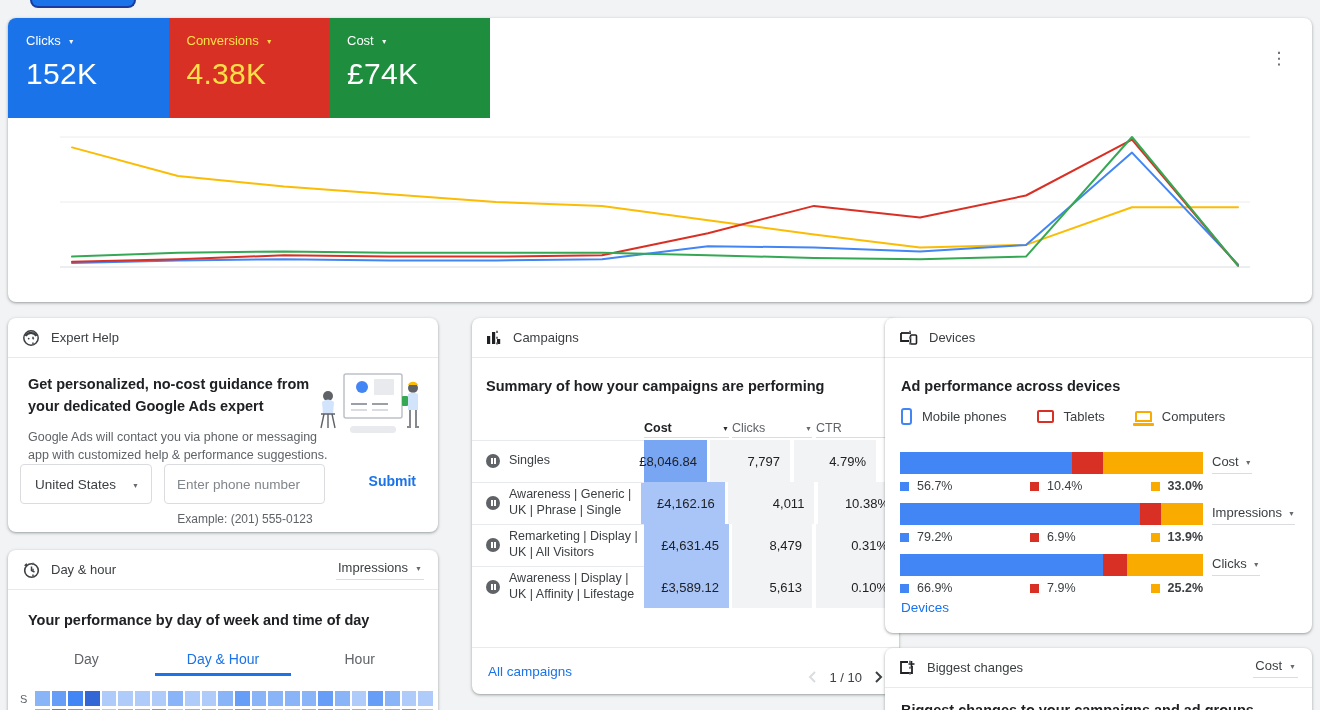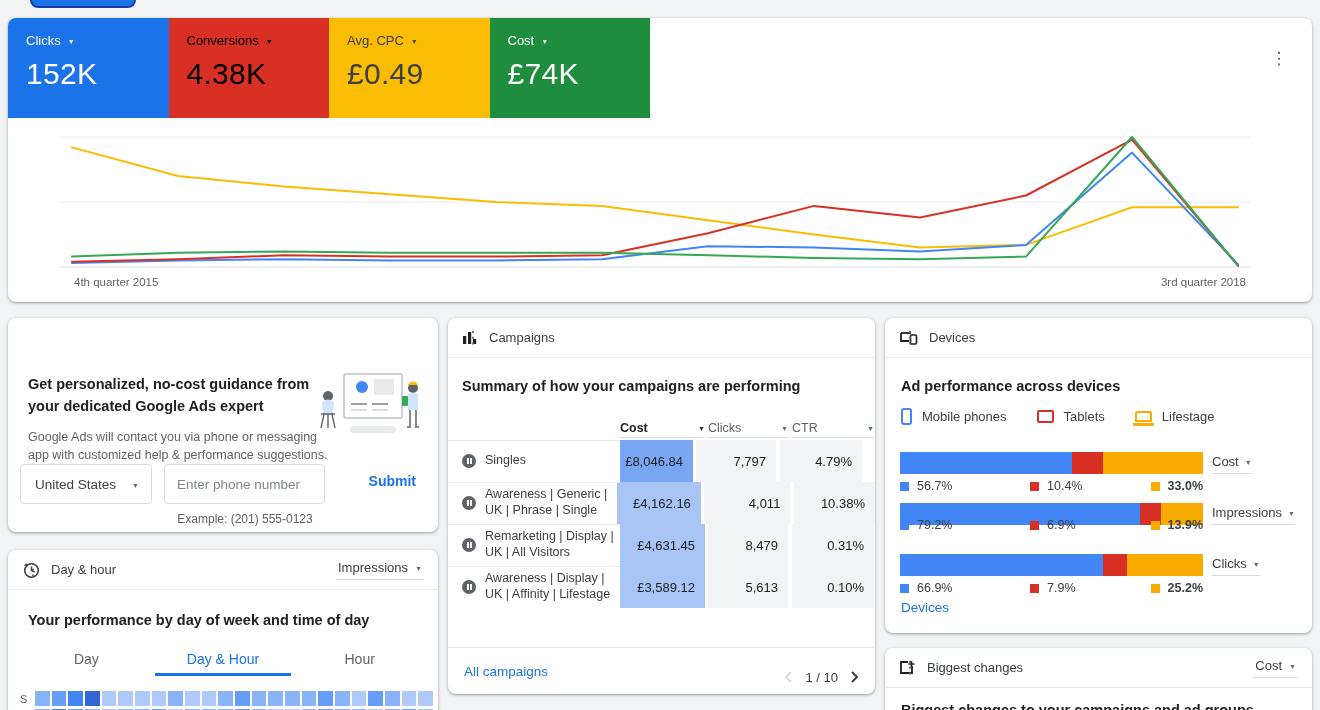--- a/index.html
+++ b/index.html
@@ -64,21 +64,21 @@
   .dayhour-card { left:8px; top:550px; width:430px; height:175px; }
   .dh-heading { left:20px; top:60px; white-space:nowrap; }
   .tabs { position:absolute; left:10px; right:10px; top:94px; height:32px; display:flex; }
   .tab { flex:1; text-align:center; line-height:30px; font-size:14px; color:#5f6368; cursor:pointer; }
   .tab.active { color:#1a73e8; font-weight:500; border-bottom:3px solid #1a73e8; }
   .hm-row { position:absolute; left:12px; right:5px; display:flex; align-items:center; gap:2px; }
   .hm-label { width:13px; font-size:11px; color:#5f6368; flex:none; }
   .hm-cell { flex:1; height:15px; }
 
   
-  .campaigns-card { left:448px; top:318px; width:427px; height:376px; }
+  .campaigns-card { left:472px; top:318px; width:427px; height:376px; }
   .camp-heading { left:14px; top:58px; white-space:nowrap; }
   .th { position:absolute; top:100px; height:20px; display:flex; align-items:center;
         justify-content:space-between; border-bottom:1px solid #dadce0; font-size:12.5px;
         color:#5f6368; cursor:pointer; }
   .th.sorted { color:#202124; font-weight:700; }
   .t-rows { position:absolute; left:0; top:122px; width:100%; }
   .t-row { position:relative; height:42px; display:flex; align-items:stretch; }
   .row-line { position:absolute; left:0; top:0; width:172px; height:1px; background:#e8eaed; }
   .name-cell { width:172px; padding:0 6px 0 14px; display:flex; align-items:center; gap:9px;
                font-size:12.5px; color:#3c4043; line-height:1.25; }
@@ -126,33 +126,26 @@
 
 <section class="card summary-card">
   <div class="metric-row" id="metric-row">
       <div class="metric" style="background: rgb(26, 115, 232); color: rgb(255, 255, 255);">
         <div class="lbl">
           <span>Clicks</span>
           <span class="caret"></span>
         </div>
         <div class="val">152K</div>
       </div>
-      <div class="metric" style="background: rgb(217, 48, 37); color: #000000;">
+      <div class="metric" style="background: rgb(217, 48, 37); color: #fde047;">
         <div class="lbl">
           <span>Conversions</span>
           <span class="caret"></span>
         </div>
         <div class="val">4.38K</div>
-      </div>
-      <div class="metric" style="background: rgb(251, 188, 4); color: rgb(60, 64, 67);">
-        <div class="lbl">
-          <span>Avg. CPC</span>
-          <span class="caret"></span>
-        </div>
-        <div class="val">£0.49</div>
       </div>
       <div class="metric" style="background: rgb(30, 142, 62); color: rgb(255, 255, 255);">
         <div class="lbl">
           <span>Cost</span>
           <span class="caret"></span>
         </div>
         <div class="val">£74K</div>
       </div>
     </div>
   <span class="more"></span>
@@ -160,27 +153,36 @@
     <svg id="overview-chart" width="1190" height="150" viewBox="0 0 1190 150">
         <line x1="0" x2="1190" y1="15" y2="15" stroke="#ececee" stroke-width="1"></line>
         <line x1="0" x2="1190" y1="80" y2="80" stroke="#ececee" stroke-width="1"></line>
         <line x1="0" x2="1190" y1="145" y2="145" stroke="#dadce0" stroke-width="1"></line>
         <polyline points="12,25.4 118,54.0 224,64.4 330,72.2 436,80.0 542,83.9 648,98.2 754,112.5 860,125.5 966,122.9 1072,85.2 1178,85.2" fill="none" stroke="#fbbc04" stroke-width="2" stroke-linejoin="round" stroke-linecap="round"></polyline>
         <polyline points="12,141.1 118,138.5 224,137.2 330,138.5 436,138.5 542,137.2 648,124.2 754,125.5 860,129.4 966,122.9 1072,30.6 1178,142.4" fill="none" stroke="#4285f4" stroke-width="2" stroke-linejoin="round" stroke-linecap="round"></polyline>
         <polyline points="12,139.8 118,137.2 224,133.3 330,134.6 436,134.6 542,133.3 648,111.2 754,83.9 860,95.6 966,73.5 1072,17.6 1178,143.7" fill="none" stroke="#d93025" stroke-width="2" stroke-linejoin="round" stroke-linecap="round"></polyline>
         <polyline points="12,134.6 118,130.7 224,129.4 330,130.7 436,130.7 542,130.7 648,133.3 754,135.9 860,137.2 966,134.6 1072,15.0 1178,143.7" fill="none" stroke="#34a853" stroke-width="2" stroke-linejoin="round" stroke-linecap="round"></polyline>
       </svg>
   </div>
-  <div class="x-axis">
-    <span>4th quarter 2015</span>
-    <span>3rd quarter 2018</span>
-  </div>
 </section>
 
 <section class="card expert-card">
+  <div class="card-header">
+    <span class="hdr-ico">
+      <svg width="18" height="18" viewBox="0 0 18 18">
+        <circle cx="9" cy="9" r="7.2" fill="none" stroke="#3c4043" stroke-width="1.5"></circle>
+        <path d="M3.5 7 A6.5 6.5 0 0 1 14.5 7" fill="none" stroke="#3c4043" stroke-width="2.2"></path>
+        <circle cx="6.7" cy="9.6" r="0.9" fill="#3c4043"></circle>
+          <circle cx="11.3" cy="9.6" r="0.9" fill="#3c4043"></circle>
+      </svg>
+    </span>
+    <span class="card-title">Expert Help</span>
+    <span class="spacer"></span>
+    <span class="more"></span>
+  </div>
   <p class="heading expert-heading">Get personalized, no-cost guidance from your dedicated Google Ads expert</p>
   <p class="expert-body">Google Ads will contact you via phone or messaging app with customized help &amp; performance suggestions.</p>
   <span class="illustration">
     <svg width="112" height="80" viewBox="0 0 112 80">
       <rect x="30" y="4" width="58" height="44" rx="2" fill="#fff" stroke="#bdc1c6" stroke-width="1.5"></rect>
       <circle cx="48" cy="17" r="6" fill="#4285f4"></circle>
       <rect x="60" y="9" width="20" height="16" rx="1" fill="#e8eaed"></rect>
       <line x1="37" y1="34" x2="53" y2="34" stroke="#9aa0a6" stroke-width="2"></line>
       <line x1="58" y1="34" x2="74" y2="34" stroke="#9aa0a6" stroke-width="2"></line>
       <line x1="37" y1="40" x2="53" y2="40" stroke="#dadce0" stroke-width="2"></line>
@@ -266,21 +268,21 @@
         <span class="caret" style="color: rgb(95, 99, 104);"></span>
       </div>
     </div>
   <div class="t-rows" id="camp-rows">
       <div class="t-row">
         <div class="row-line"></div>
         <div class="name-cell">
           <span class="pause"></span>
           <span>Singles</span>
         </div>
-        <div class="num-cell" style="width: 73px; background: rgb(121, 166, 242);">£8,046.84</div>
+        <div class="num-cell" style="width: 63px; background: rgb(121, 166, 242);">£8,046.84</div>
         <div style="width: 3px;"></div>
         <div class="num-cell" style="width: 80px; background: rgb(241, 243, 244);">7,797</div>
         <div style="width: 4px;"></div>
         <div class="num-cell" style="width: 82px; background: rgb(241, 243, 244);">4.79%</div>
       </div>
       <div class="t-row">
         <div class="row-line"></div>
         <div class="name-cell">
           <span class="pause"></span>
           <span>Awareness | Generic | UK | Phrase | Single</span>
@@ -348,21 +350,21 @@
       <div class="legend-item">
         <span class="ico-phone" style="color: rgb(66, 133, 244); border-color: rgb(66, 133, 244);"></span>
         <span>Mobile phones</span>
       </div>
       <div class="legend-item">
         <span class="ico-tablet" style="color: rgb(217, 48, 37); border-color: rgb(217, 48, 37);"></span>
         <span>Tablets</span>
       </div>
       <div class="legend-item">
         <span class="ico-laptop" style="color: rgb(249, 171, 0); border-color: rgb(249, 171, 0);"></span>
-        <span>Lifestage</span>
+        <span>Computers</span>
       </div>
     </div>
   <div id="dev-bars">
       <div class="bar" style="top: 134px;">
         <div style="width: 56.7%; background: rgb(66, 133, 244);"></div>
         <div style="width: 10.4%; background: rgb(217, 48, 37);"></div>
         <div style="width: 33%; background: rgb(249, 171, 0);"></div>
       </div>
       <div class="bar-label" style="top: 136px;">
         <span>Cost</span>
@@ -384,21 +386,21 @@
       </div>
       <div class="bar" style="top: 185px;">
         <div style="width: 79.2%; background: rgb(66, 133, 244);"></div>
         <div style="width: 6.9%; background: rgb(217, 48, 37);"></div>
         <div style="width: 13.9%; background: rgb(249, 171, 0);"></div>
       </div>
       <div class="bar-label" style="top: 187px;">
         <span>Impressions</span>
         <span class="caret" style="color: rgb(95, 99, 104);"></span>
       </div>
-      <div class="pct-row" style="top: 200px;">
+      <div class="pct-row" style="top: 212px;">
         <span class="pct">
           <span class="sq" style="background: rgb(66, 133, 244);"></span>
           <span>79.2%</span>
         </span>
         <span class="pct">
           <span class="sq" style="background: rgb(217, 48, 37);"></span>
           <span>6.9%</span>
         </span>
         <span class="pct">
           <span class="sq" style="background: rgb(249, 171, 0);"></span>

